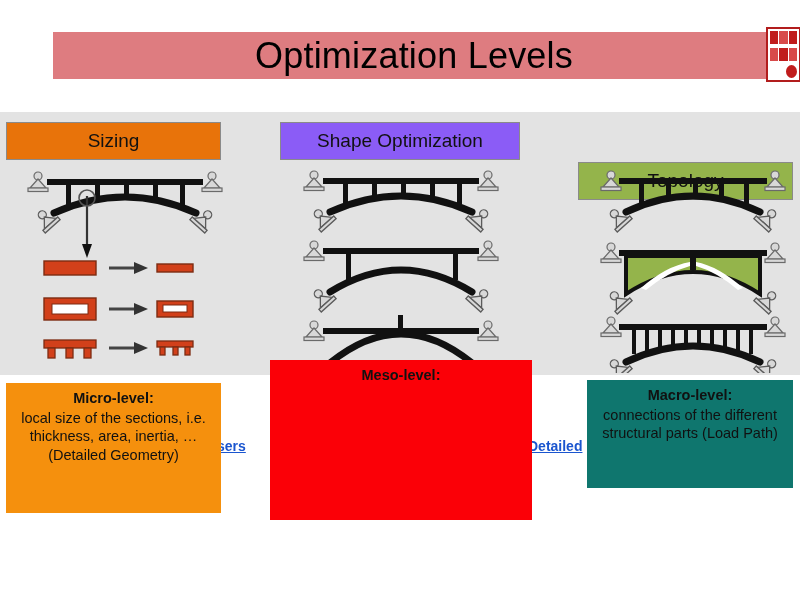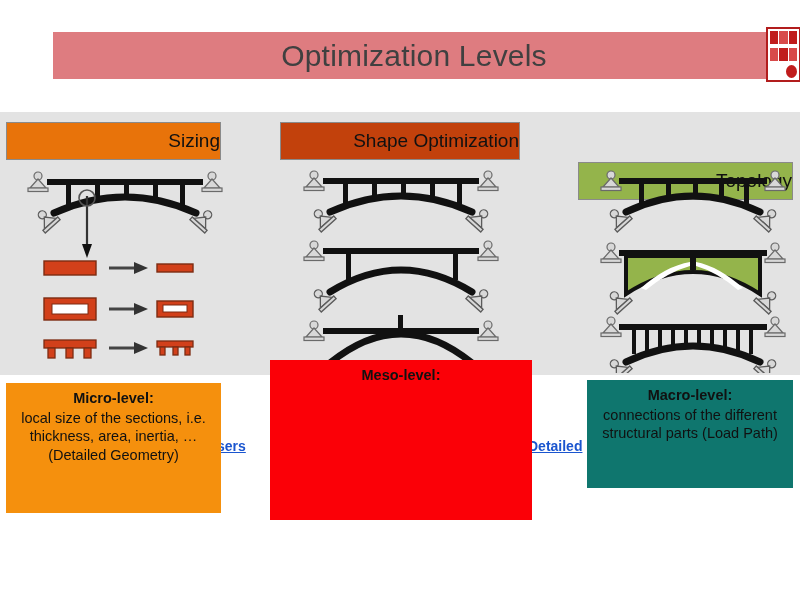--- a/index.html
+++ b/index.html
@@ -8,21 +8,21 @@
     font-family:"Liberation Sans", sans-serif;
   }
   .slide{position:absolute;left:0;top:0;width:800px;height:600px;}
 
   
   .title-bar{
     position:absolute;left:53px;top:32px;width:722px;height:47px;
     background:#de7c80;display:flex;align-items:center;justify-content:center;
   }
   .title-text{
-    font-size:30px;color:#404040;letter-spacing:.2px;font-weight:400;
+    font-size:36px;color:#000000;letter-spacing:.2px;font-weight:400;
     font-family:"Liberation Sans", sans-serif;white-space:nowrap;
   }
   .logo{
     position:absolute;left:766px;top:27px;width:35px;height:55px;
     border:2px solid #b21d1d;background:#fff;box-sizing:border-box;
     display:flex;flex-direction:column;overflow:hidden;
   }
   .logo-row{display:flex;flex:1;gap:1px;padding:2px;box-sizing:border-box;}
   .logo-cell{flex:1;background:#c01c1c;}
   .logo-cell.lite{background:#d84a4a;}
@@ -33,21 +33,21 @@
     position:absolute;left:0;top:112px;width:800px;height:263px;background:#e3e3e3;
   }
 
   
   .col-head{
     position:absolute;height:38px;border:1px solid #8a8a8a;box-sizing:border-box;
     display:flex;align-items:center;justify-content:center;
   }
   .col-head span{font-size:19px;color:#111;font-family:"Liberation Sans", sans-serif;}
   .ch-sizing{left:6px;top:122px;width:215px;background:#e8730a;}
-  .ch-shape{left:280px;top:122px;width:240px;background:#c2410c;}
+  .ch-shape{left:280px;top:122px;width:240px;background:#8b5cf6;}
   .ch-topo{left:578px;top:122px;width:215px;background:#94b44b;margin-top:40px;}
 
   
   .fig{position:absolute;}
 
   
   .desc{
     position:absolute;text-align:center;box-sizing:border-box;
     padding:6px 10px;color:#111;font-size:14.5px;line-height:1.28;
     font-family:"Liberation Sans", sans-serif;
@@ -59,21 +59,21 @@
 
   
   .linktext{
     position:absolute;top:438px;font-size:14px;font-weight:bold;color:#1a55cf;
     text-decoration:underline;white-space:nowrap;font-family:"Liberation Sans", sans-serif;
     z-index:0;
   }
   .lt-a{left:196px;}
   .lt-b{left:528px;}
 
-  .desc,.col-head,.fig{z-index:3;justify-content:flex-end;}
+  .desc,.col-head,.fig{z-index:3;}
 
   
   .footer{position:absolute;left:0;top:552px;width:800px;height:48px;}
 </style>
 </head>
 <body>
 
 <div class="slide">
 
   <span class="linktext lt-a">atusers</span>

